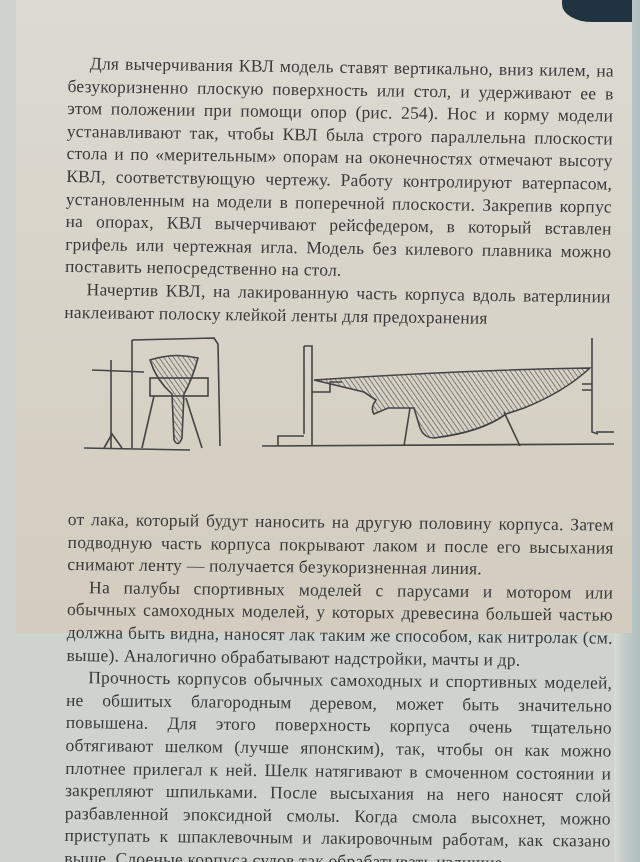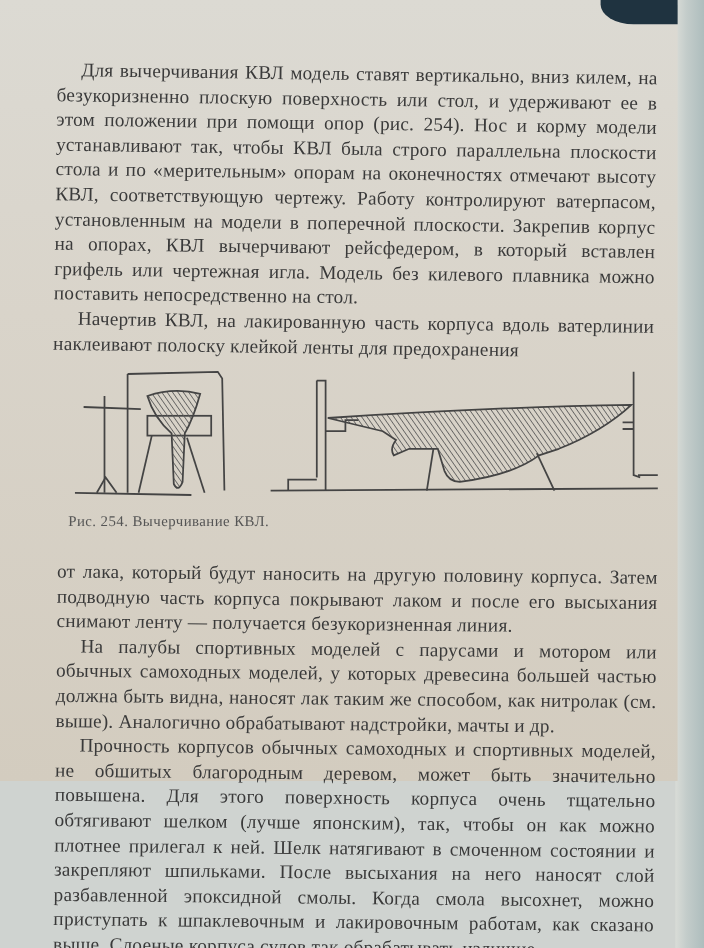--- a/index.html
+++ b/index.html
@@ -10,21 +10,21 @@
   }
   .edge-right {
     position:absolute; right:0; top:0; width:26px; height:862px;
     background:linear-gradient(90deg,#d9dcd7 0%,#c3ccca 40%,#aebdbd 100%);
   }
   .cover-corner {
     position:absolute; right:0; top:0; width:70px; height:22px;
     background:#1f3340; border-bottom-left-radius:30px 18px;
   }
   .page {
-    position:absolute; left:0; top:0; width:616px; height:710px;
+    position:absolute; left:16px; top:0; width:616px; height:633px;
     background:linear-gradient(180deg,#dcdad3 0%,#d9d4ca 40%,#d3ccbf 100%);
     border-top-right-radius:18px;
   }
   .text {
     position:absolute; left:52px; width:546px;
     color:#3a3a3a; font-size:17.5px; line-height:22.6px;
     text-align:justify; letter-spacing:0.2px;
   }
   .text p { margin:0; text-indent:22px; }
   .text p.noindent { text-indent:0; }
@@ -77,20 +77,19 @@
       <path d="M194 118 L194 108 L220 108"></path>
       <path d="M228 64 L246 64 L246 54 L258 54"></path>
       <path d="M230 52 Q380 42 506 40 Q480 64 440 80 L422 86 Q398 104 350 110 Q340 110 336 100 L330 80 L304 80 L290 86 Q286 80 292 72 L280 64 Z" fill="url(#hatch)"></path>
       <line x1="326" y1="80" x2="320" y2="118"></line>
       <line x1="420" y1="84" x2="436" y2="118"></line>
       <path d="M508 10 L508 104 L514 106"></path>
       <path d="M498 56 L508 56 M498 62 L508 62"></path>
       <path d="M512 104 L530 104"></path>
     </g>
   </svg>
-  <div class="caption">Рис. 254. Вычерчивание КВЛ.</div>
 
   <div class="text" id="block2">
     <p class="noindent">от лака, который будут наносить на другую половину корпуса. Затем подводную часть корпуса покрывают лаком и после его высыхания снимают ленту — получается безукоризненная линия.</p>
     <p>На палубы спортивных моделей с парусами и мотором или обычных самоходных моделей, у которых древесина большей частью должна быть видна, наносят лак таким же способом, как нитролак (см. выше). Аналогично обрабатывают надстройки, мачты и др.</p>
     <p>Прочность корпусов обычных самоходных и спортивных моделей, не обшитых благородным деревом, может быть значительно повышена. Для этого поверхность корпуса очень тщательно обтягивают шелком (лучше японским), так, чтобы он как можно плотнее прилегал к ней. Шелк натягивают в смоченном состоянии и закрепляют шпильками. После высыхания на него наносят слой разбавленной эпоксидной смолы. Когда смола высохнет, можно приступать к шпаклевочным и лакировочным работам, как сказано выше. Слоеные корпуса судов так обрабатывать излишне.</p>
   </div>
 </div>
 
 </body></html>

